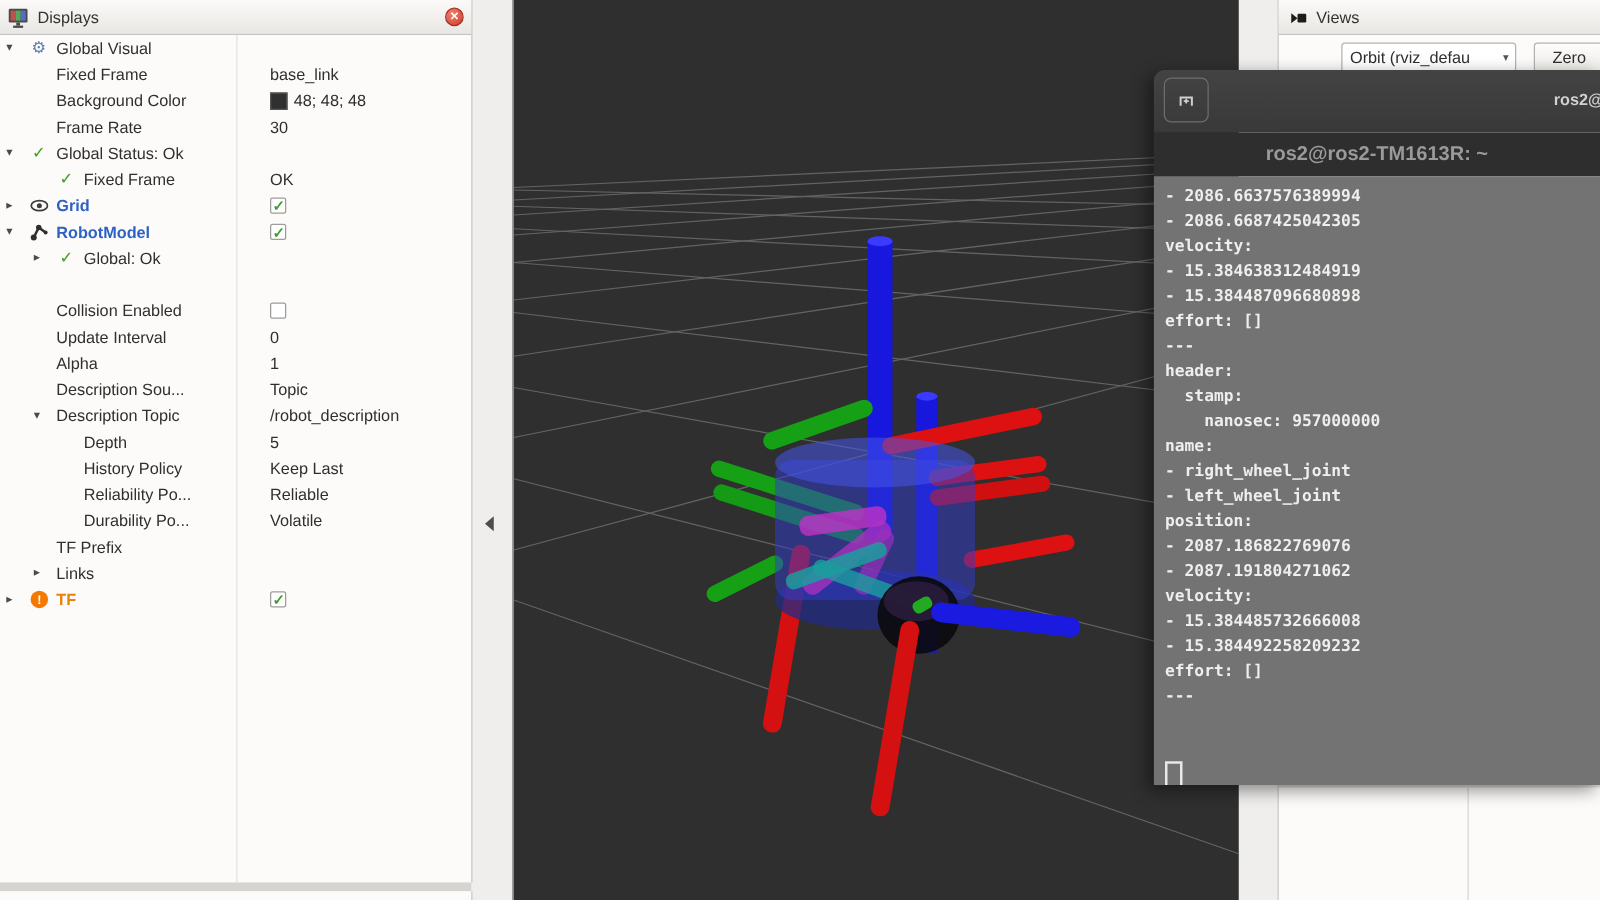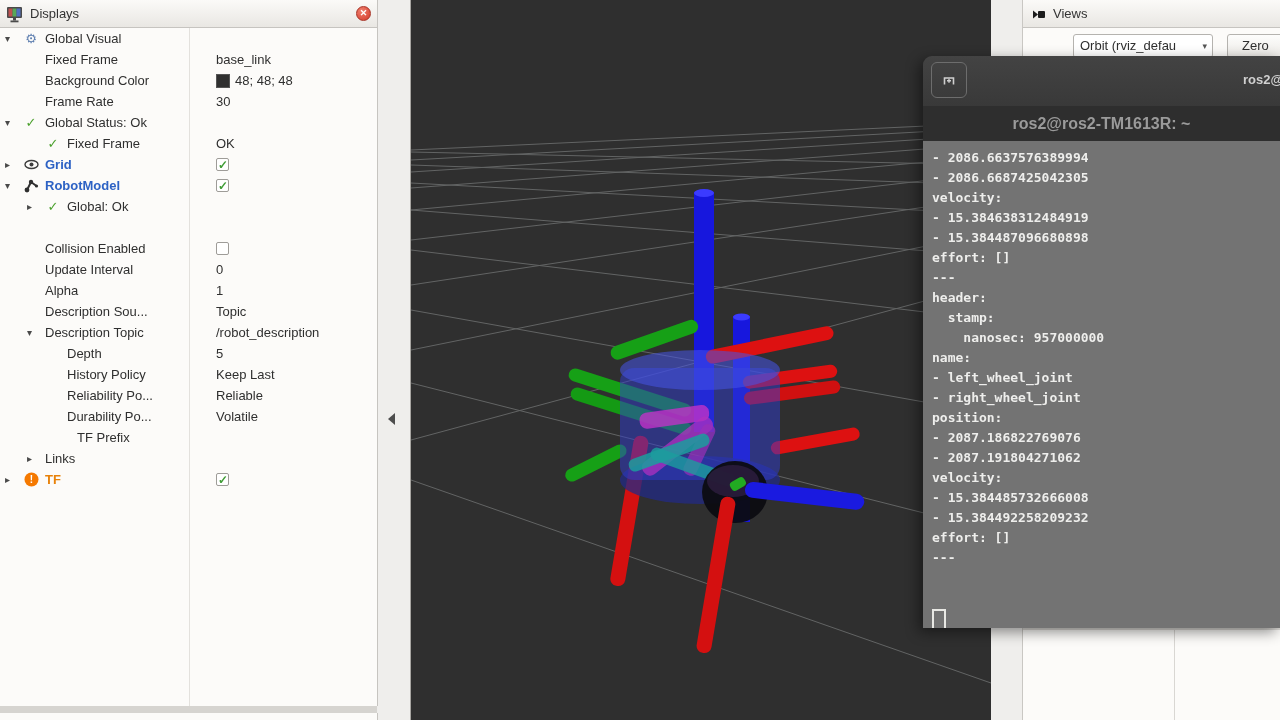--- a/index.html
+++ b/index.html
@@ -314,21 +314,21 @@
       </div>
       <div class="trow" style="top: 357px;">
         <span class="tlabel" style="left: 67px;">Reliability Po...</span>
         <span class="tvalue">Reliable</span>
       </div>
       <div class="trow" style="top: 378px;">
         <span class="tlabel" style="left: 67px;">Durability Po...</span>
         <span class="tvalue">Volatile</span>
       </div>
       <div class="trow" style="top: 399px;">
-        <span class="tlabel" style="left: 45px; margin-left: 32px;">TF Prefix</span>
+        <span class="tlabel" style="left: 45px;">TF Prefix</span>
         <span class="tvalue"></span>
       </div>
       <div class="trow" style="top: 420px;">
         <span class="arrow" style="left: 27px;">▸</span>
         <span class="tlabel" style="left: 45px;">Links</span>
       </div>
       <div class="trow" style="top: 441px;">
         <span class="arrow" style="left: 5px;">▸</span>
         <span class="ticon" style="left: 22px;">
           <svg width="15" height="15">
@@ -369,22 +369,22 @@
         <div class="tline">- 2086.6687425042305</div>
         <div class="tline">velocity:</div>
         <div class="tline">- 15.384638312484919</div>
         <div class="tline">- 15.384487096680898</div>
         <div class="tline">effort: []</div>
         <div class="tline">---</div>
         <div class="tline">header:</div>
         <div class="tline">  stamp:</div>
         <div class="tline">    nanosec: 957000000</div>
         <div class="tline">name:</div>
+        <div class="tline">- right_wheel_joint</div>
         <div class="tline">- left_wheel_joint</div>
-        <div class="tline">- right_wheel_joint</div>
         <div class="tline">position:</div>
         <div class="tline">- 2087.186822769076</div>
         <div class="tline">- 2087.191804271062</div>
         <div class="tline">velocity:</div>
         <div class="tline">- 15.384485732666008</div>
         <div class="tline">- 15.384492258209232</div>
         <div class="tline">effort: []</div>
         <div class="tline">---</div>
       </div>
     <div id="term-cursor"></div>

